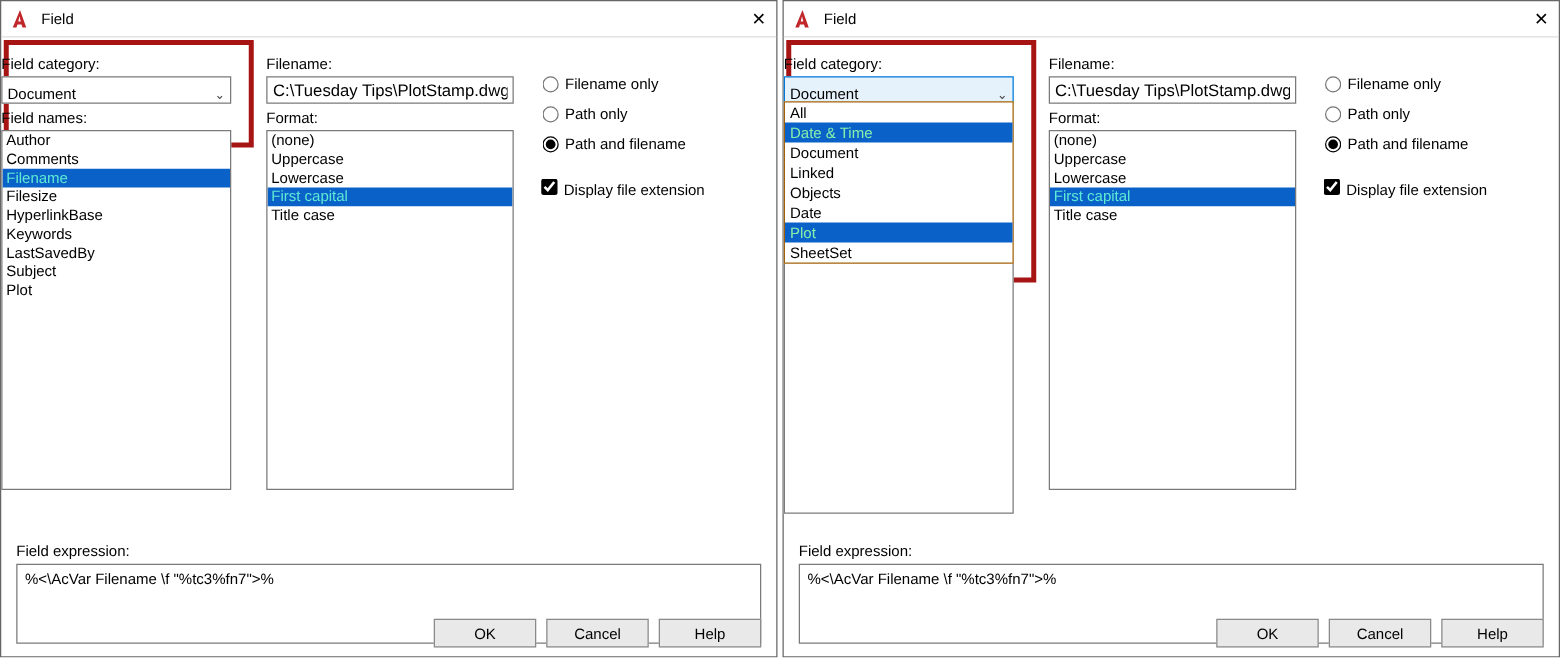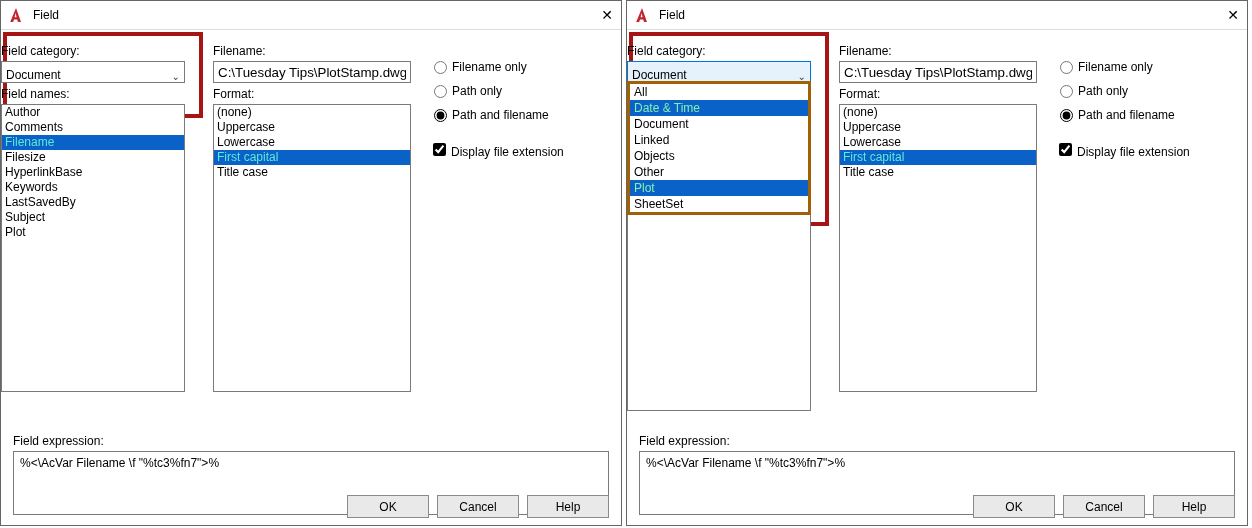--- a/index.html
+++ b/index.html
@@ -7,21 +7,21 @@
 .titlebar{display:flex;align-items:center;height:28px;padding:0 8px;border-bottom:1px solid #ddd}
 .titlebar svg{width:16px;height:16px}
 .titlebar .title{margin-left:8px;font-size:12px}
 .titlebar .closex{margin-left:auto;font-size:14px;cursor:pointer}
 .body{position:relative;flex:1;padding:10px 12px 0 12px}
 .hl{position:absolute;border:4px solid #a61414;pointer-events:none}
 .label{margin:4px 0 3px 0}
 .select{display:flex;align-items:flex-end;height:20px;border:1px solid #7a7a7a;padding:0 4px;background:#fff;cursor:pointer;position:relative}
 .select.highl{background:#e5f1fb;border-color:#0078d7}
 .chev{margin-left:auto;font-size:10px;color:#444}
-.select .options{position:absolute;left:-1px;right:-1px;top:19px;background:#fff;border:3px solid #a16207;z-index:5}
+.select .options{position:absolute;left:-1px;right:-1px;top:19px;background:#fff;border:1px solid #a16207;z-index:5}
 .select .options .opt{padding:1px 4px;cursor:pointer}
 .select .options .opt.sel{background:#0a62c9;color:#86efac}
 .listbox{border:1px solid #7a7a7a;background:#fff;overflow:hidden}
 .li{padding:0 3px;line-height:15px;cursor:default}
 .li.sel{background:#0a62c9;color:#5eead4}
 .tinput{height:18px;border:1px solid #7a7a7a;padding:1px 4px;width:188px}
 .radio,.chk{margin-right:5px;accent-color:#000}
 .rrow,.crow{display:flex;align-items:flex-end;margin-bottom:8px}
 .buttons{display:flex;justify-content:center;gap:8px;margin-top:12px}
 .btn{width:82px;height:23px;border:1px solid #8a8a8a;background:#e9e9e9;cursor:pointer;font-family:inherit;font-size:12px}
@@ -128,21 +128,21 @@
       <div class="label">Field category:</div>
       <div class="select highl" style="width:174px">
         <span>Document</span>
         <span class="chev">⌄</span>
         <div class="options" id="ddR">
             <div class="opt">All</div>
             <div class="opt sel">Date &amp; Time</div>
             <div class="opt">Document</div>
             <div class="opt">Linked</div>
             <div class="opt">Objects</div>
-            <div class="opt">Other</div>
+            <div class="opt">Date</div>
             <div class="opt sel">Plot</div>
             <div class="opt">SheetSet</div>
           </div>
       </div>
       <div style="height:126px"></div>
       <div class="listbox" style="width:182px;height:200px"></div>
     </div>
 
     <div class="col c-mid">
       <div class="label">Filename:</div>

